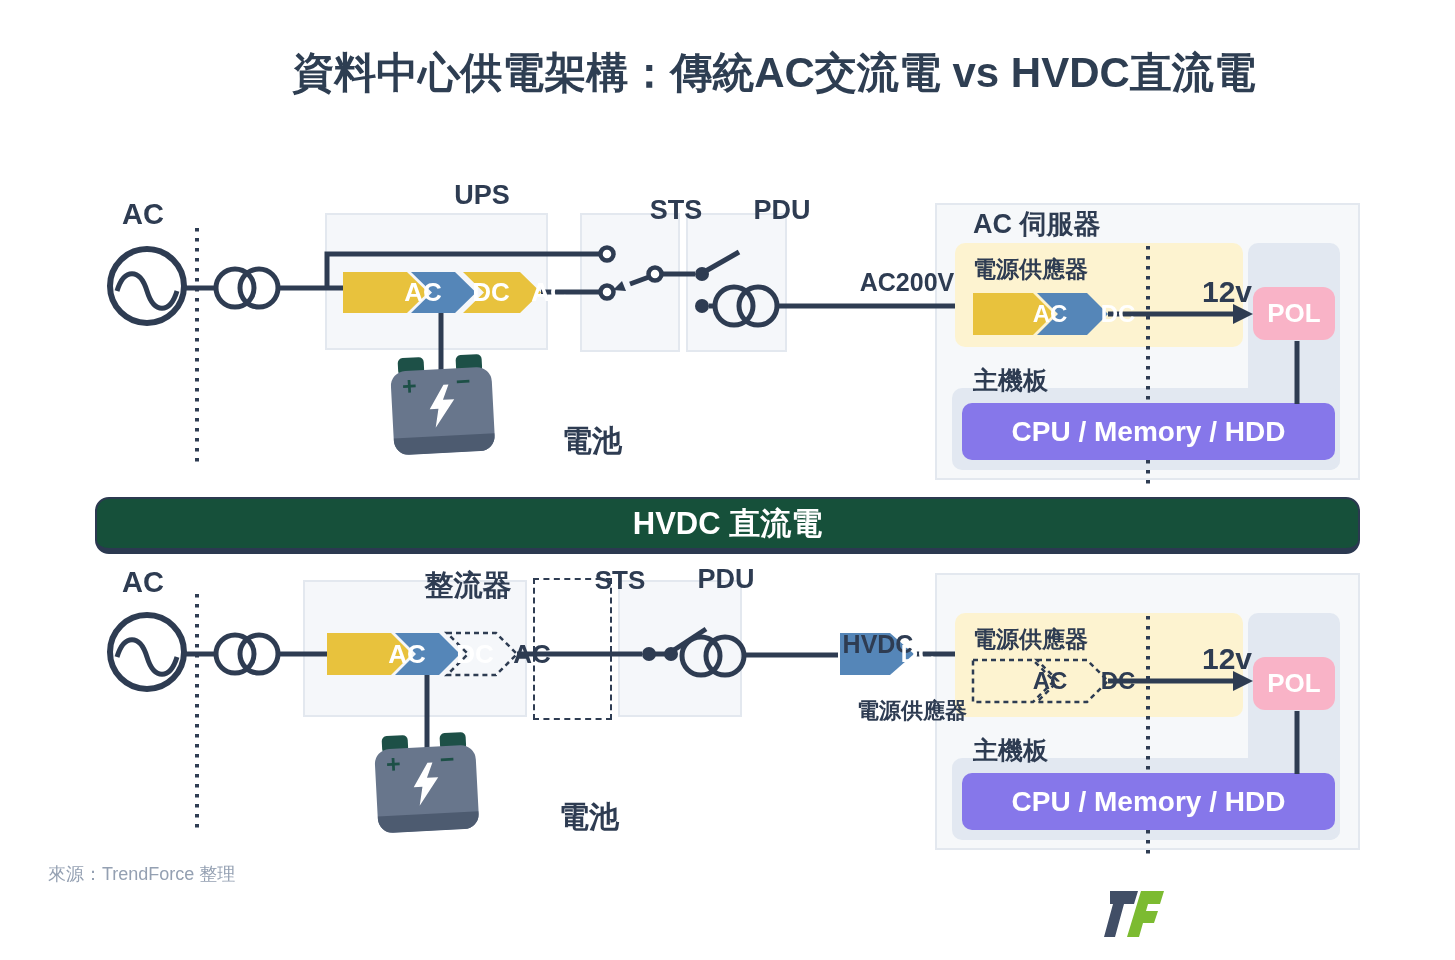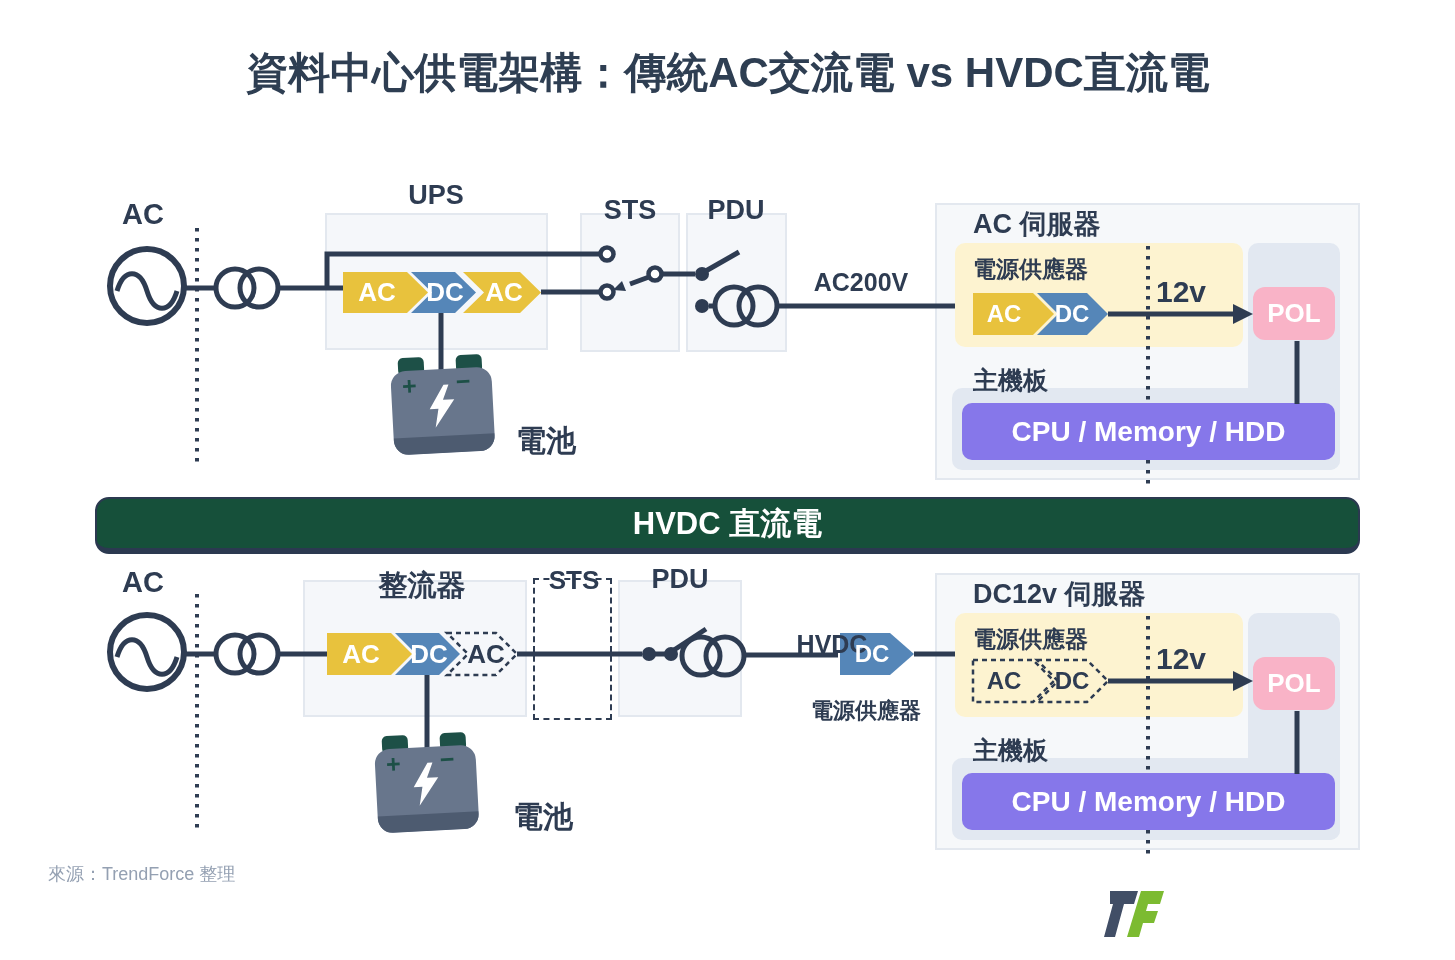--- a/index.html
+++ b/index.html
@@ -1,19 +1,19 @@
 <!DOCTYPE html>
 <html><head>
 <meta charset="utf-8">
 <style>
   html,body{margin:0;padding:0;background:#fff;}
   .stage{position:relative;width:1455px;height:960px;background:#ffffff;overflow:hidden;
          font-family:"Liberation Sans","DejaVu Sans",sans-serif;color:#2e3c52;}
   .abs{position:absolute;white-space:nowrap;}
-  .ctr{position:absolute;transform:translate(-50%,-50%);white-space:nowrap;}
+  .ctr{position:absolute;transform:translate(-50%,-50%);white-space:nowrap;margin-left:46px;}
   .b{font-weight:bold;}
   .white{color:#ffffff;}
   .banner{position:absolute;width:1265px;height:57px;background:#16503a;border:2px solid #2b3950;
           border-bottom-width:6px;border-radius:14px;display:flex;align-items:center;justify-content:center;
           color:#fff;font-weight:bold;font-size:31px;z-index:10;box-sizing:border-box;}
   .gbox{position:absolute;background:#f5f7fa;border:2px solid #e3e8ef;z-index:5;box-sizing:border-box;}
   .dashbox{position:absolute;background:#ffffff;border:2px dashed #2e3c52;z-index:5;box-sizing:border-box;}
   .srv{position:absolute;width:425px;height:277px;background:#f6f8fa;border:2px solid #e3e8ef;z-index:5;box-sizing:border-box;}
   .gfill{position:absolute;background:#e2e8f1;border-radius:10px;z-index:8;}
   .ybox{position:absolute;width:288px;height:104px;background:#fdf3d0;border-radius:10px;z-index:9;}
@@ -200,21 +200,20 @@
   <div class="ctr b lbl" style="left:574px;top:580px;font-size:26px;">STS</div>
   <div class="ctr b lbl" style="left:680px;top:579px;font-size:27px;">PDU</div>
   <div class="ctr b white lbl" style="left:361px;top:654px;font-size:26px;">AC</div>
   <div class="ctr b white lbl" style="left:429px;top:654px;font-size:26px;">DC</div>
   <div class="ctr b lbl" style="left:486px;top:654px;font-size:26px;">AC</div>
   <div class="ctr b lbl" style="left:543px;top:817px;font-size:30px;">電池</div>
   <div class="ctr b lbl" style="left:832px;top:644px;font-size:25px;">HVDC</div>
   <div class="ctr b white lbl" style="left:872px;top:654px;font-size:24px;">DC</div>
   <div class="ctr b lbl" style="left:866px;top:711px;font-size:22px;">電源供應器</div>
 
-  <div class="abs b lbl" style="left:973px;top:576px;font-size:27px;">DC12v 伺服器</div>
   <div class="abs b lbl" style="left:973px;top:624px;font-size:23px;">電源供應器</div>
   <div class="ctr b lbl" style="left:1004px;top:681px;font-size:24px;">AC</div>
   <div class="ctr b lbl" style="left:1072px;top:681px;font-size:24px;">DC</div>
   <div class="ctr b lbl" style="left:1181px;top:659px;font-size:30px;">12v</div>
   <div class="abs b lbl" style="left:973px;top:734px;font-size:25px;">主機板</div>
 
   <div class="batt" style="left:376px;top:734px;">
     <span class="term" style="left:8px;"></span>
     <span class="term" style="left:66px;"></span>
     <span class="body">

